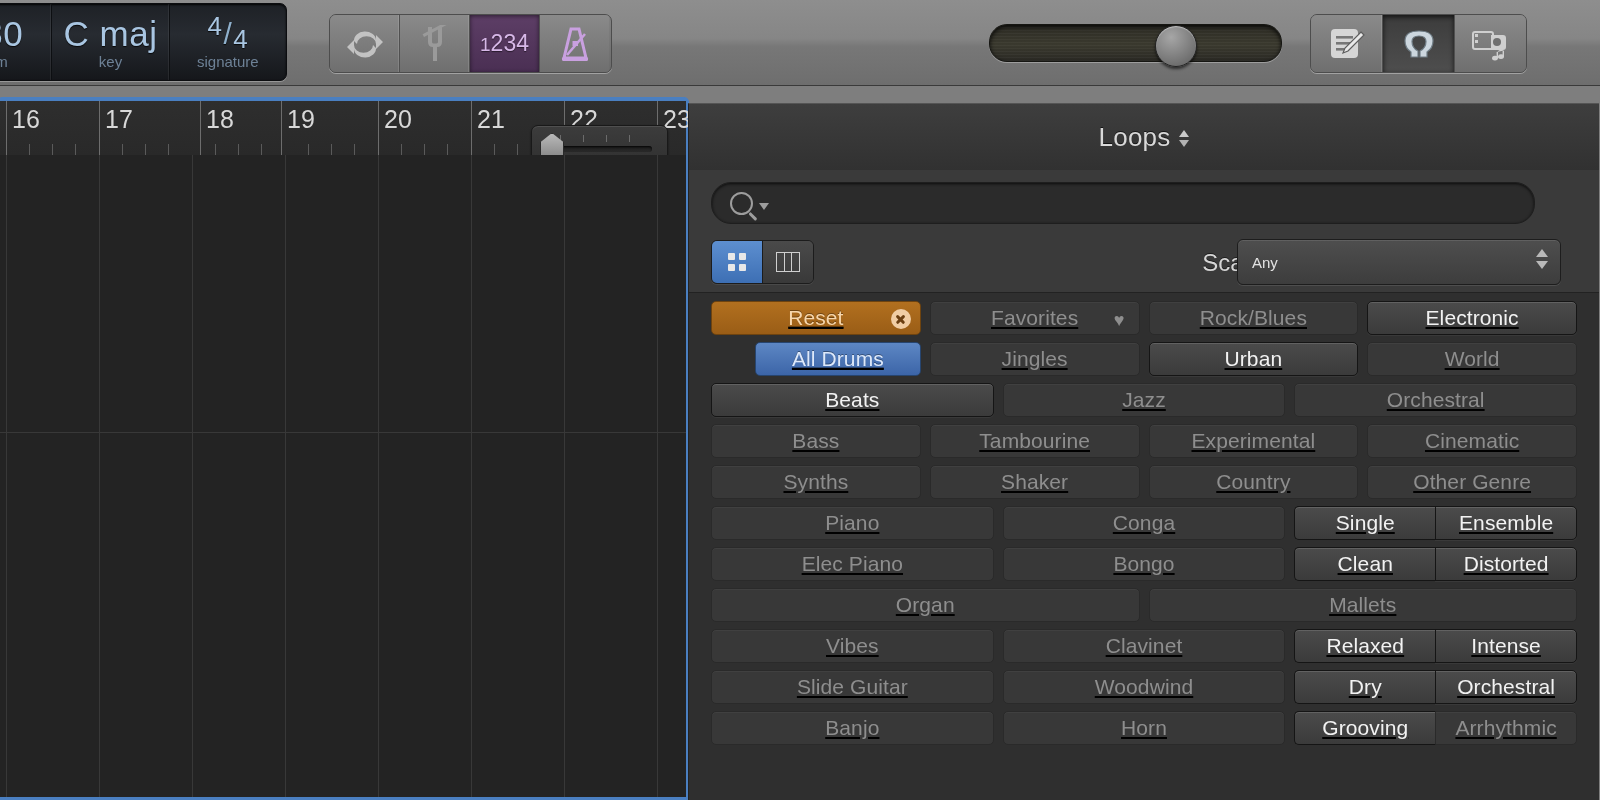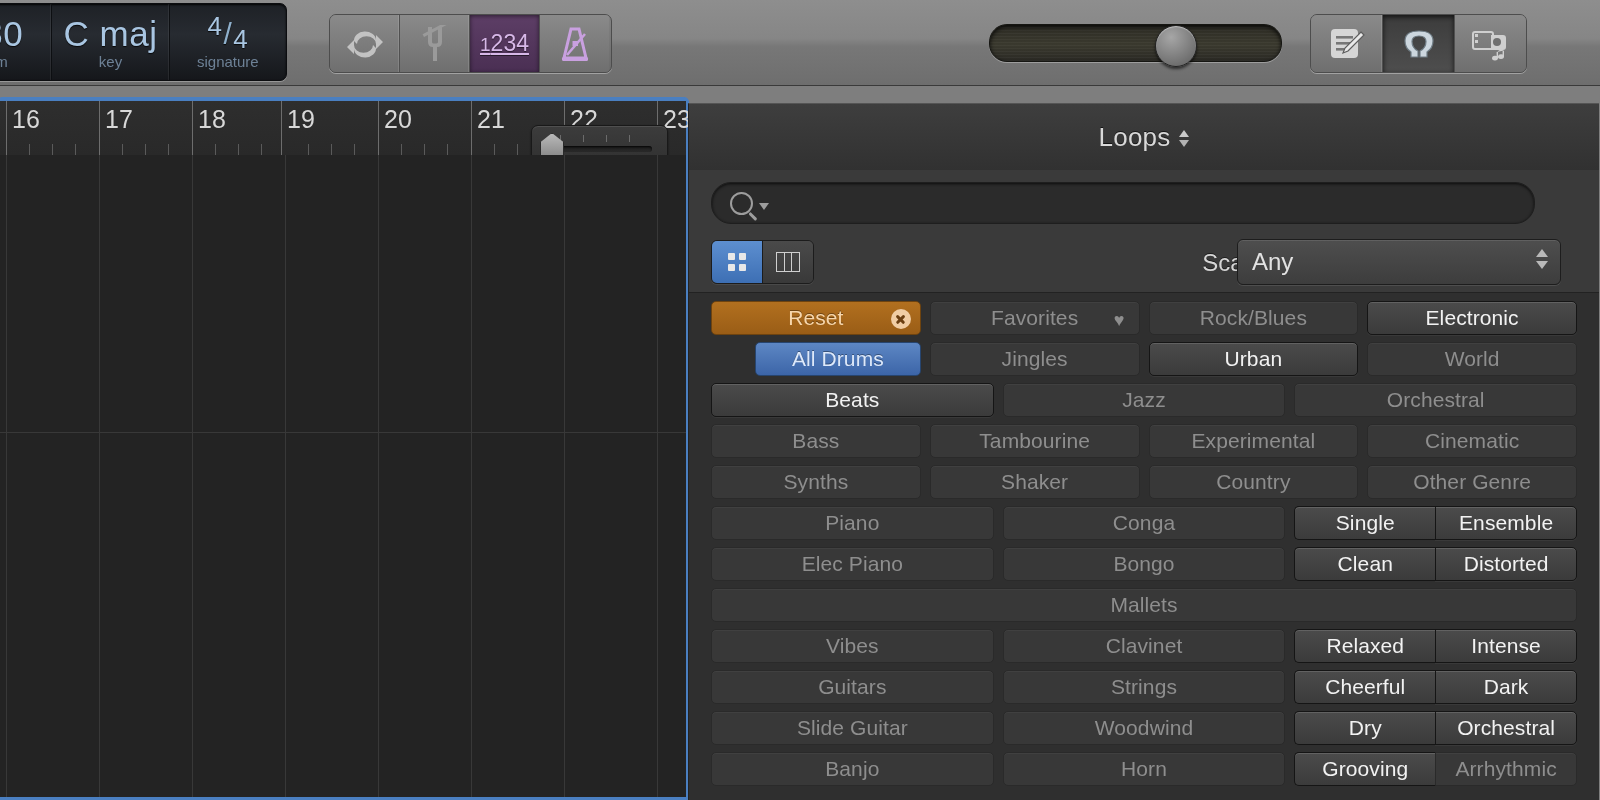--- a/index.html
+++ b/index.html
@@ -63,21 +63,20 @@
     background:linear-gradient(to bottom,#8a8a8a,#6f6f6f);
   }
   .gbtn:last-child{border-right:none;box-shadow:none;}
   .gbtn.on{
     background:linear-gradient(to bottom,#5d3e66,#4a2f53);
     box-shadow:inset 0 1px 4px rgba(0,0,0,.55);
   }
   .countin{
     color:#d7b8e8;font-size:23px;letter-spacing:0px;
     text-shadow:0 1px 1px rgba(0,0,0,.5);
-    text-decoration:underline;
   }
   .countin .d1{font-size:19px;}
 
   .btngroup2{left:329px;width:281px;}
   .btngroup3{right:73px;width:215px;}
   .btngroup3 .gbtn{width:71px;}
   .btngroup3 .gbtn.pressed{
     background:linear-gradient(to bottom,#3c3c3c,#4e4e4e);
     box-shadow:inset 0 2px 5px rgba(0,0,0,.7);
   }
@@ -215,36 +214,36 @@
     position:absolute;right:330px;top:19px;color:#d5d5d5;font-size:24px;
     text-shadow:0 -1px 0 rgba(0,0,0,.5);
   }
   .scaleselect{
     position:absolute;right:38px;top:9px;width:322px;height:44px;
     background:linear-gradient(to bottom,#4e4e4e,#3d3d3d);
     border:1px solid #1d1d1d;border-radius:6px;
     box-shadow:0 1px 0 rgba(255,255,255,.10),inset 0 1px 0 rgba(255,255,255,.10);
     display:flex;align-items:center;
   }
-  .scaleval{color:#e2e2e2;font-size:24px;margin-left:14px;}
+  .scaleval{color:#e2e2e2;font-size:15px;margin-left:14px;}
   .scalearrows{
     position:absolute;right:12px;top:9px;display:flex;flex-direction:column;gap:4px;
   }
   .scalearrows i{width:0;height:0;border-left:6px solid transparent;border-right:6px solid transparent;}
   .scalearrows i.up{border-bottom:8px solid #b9b9b9;}
   .scalearrows i.dn{border-top:8px solid #b9b9b9;}
 
   
   .kwgrid{
     position:absolute;left:0;top:188px;right:0;bottom:0;
     background:#2f2f2f;border-top:1px solid #222;
     padding:8px 0 0 0;overflow:hidden;
   }
   .kwrow{display:flex;padding:0 22px;margin-bottom:7px;gap:9px;}
-  .kwcell{flex:1;display:flex;}
+  .kwcell{flex:1;display:flex;text-decoration:underline;}
   .kwcell.joined{gap:0;}
   .kwbtn{
     flex:1;height:34px;border-radius:5px;
     display:flex;align-items:center;justify-content:center;
     font-size:21px;letter-spacing:.1px;position:relative;
     box-sizing:border-box;
   }
   
   .kwbtn.off{
     background:#383838;border:1px solid #2a2a2a;color:#8e8e8e;
@@ -378,21 +377,21 @@
   </div>
 
   <div class="arrange">
     <div class="ruler">
       <div class="bar" style="left:6px">
           <span class="num">16</span>
         </div>
       <div class="bar" style="left:99px">
           <span class="num">17</span>
         </div>
-      <div class="bar" style="left:192px">
+      <div class="bar" style="left:200px">
           <span class="num">18</span>
         </div>
       <div class="bar" style="left:281px">
           <span class="num">19</span>
         </div>
       <div class="bar" style="left:378px">
           <span class="num">20</span>
         </div>
       <div class="bar" style="left:471px">
           <span class="num">21</span>
@@ -642,20 +641,25 @@
               <span>Clean</span>
             </div>
             <div class="kwbtn on">
               <span>Distorted</span>
             </div>
           </div>
         </div>
         <div class="kwrow">
           <div class="kwcell">
             <div class="kwbtn off">
+              <span>Organ</span>
+            </div>
+          </div>
+          <div class="kwcell">
+            <div class="kwbtn off">
               <span>Mallets</span>
             </div>
           </div>
         </div>
         <div class="kwrow">
           <div class="kwcell">
             <div class="kwbtn off">
               <span>Vibes</span>
             </div>
           </div>
@@ -663,40 +667,20 @@
             <div class="kwbtn off">
               <span>Clavinet</span>
             </div>
           </div>
           <div class="kwcell joined">
             <div class="kwbtn on">
               <span>Relaxed</span>
             </div>
             <div class="kwbtn on">
               <span>Intense</span>
-            </div>
-          </div>
-        </div>
-        <div class="kwrow">
-          <div class="kwcell">
-            <div class="kwbtn off">
-              <span>Guitars</span>
-            </div>
-          </div>
-          <div class="kwcell">
-            <div class="kwbtn off">
-              <span>Strings</span>
-            </div>
-          </div>
-          <div class="kwcell joined">
-            <div class="kwbtn on">
-              <span>Cheerful</span>
-            </div>
-            <div class="kwbtn on">
-              <span>Dark</span>
             </div>
           </div>
         </div>
         <div class="kwrow">
           <div class="kwcell">
             <div class="kwbtn off">
               <span>Slide Guitar</span>
             </div>
           </div>
           <div class="kwcell">

